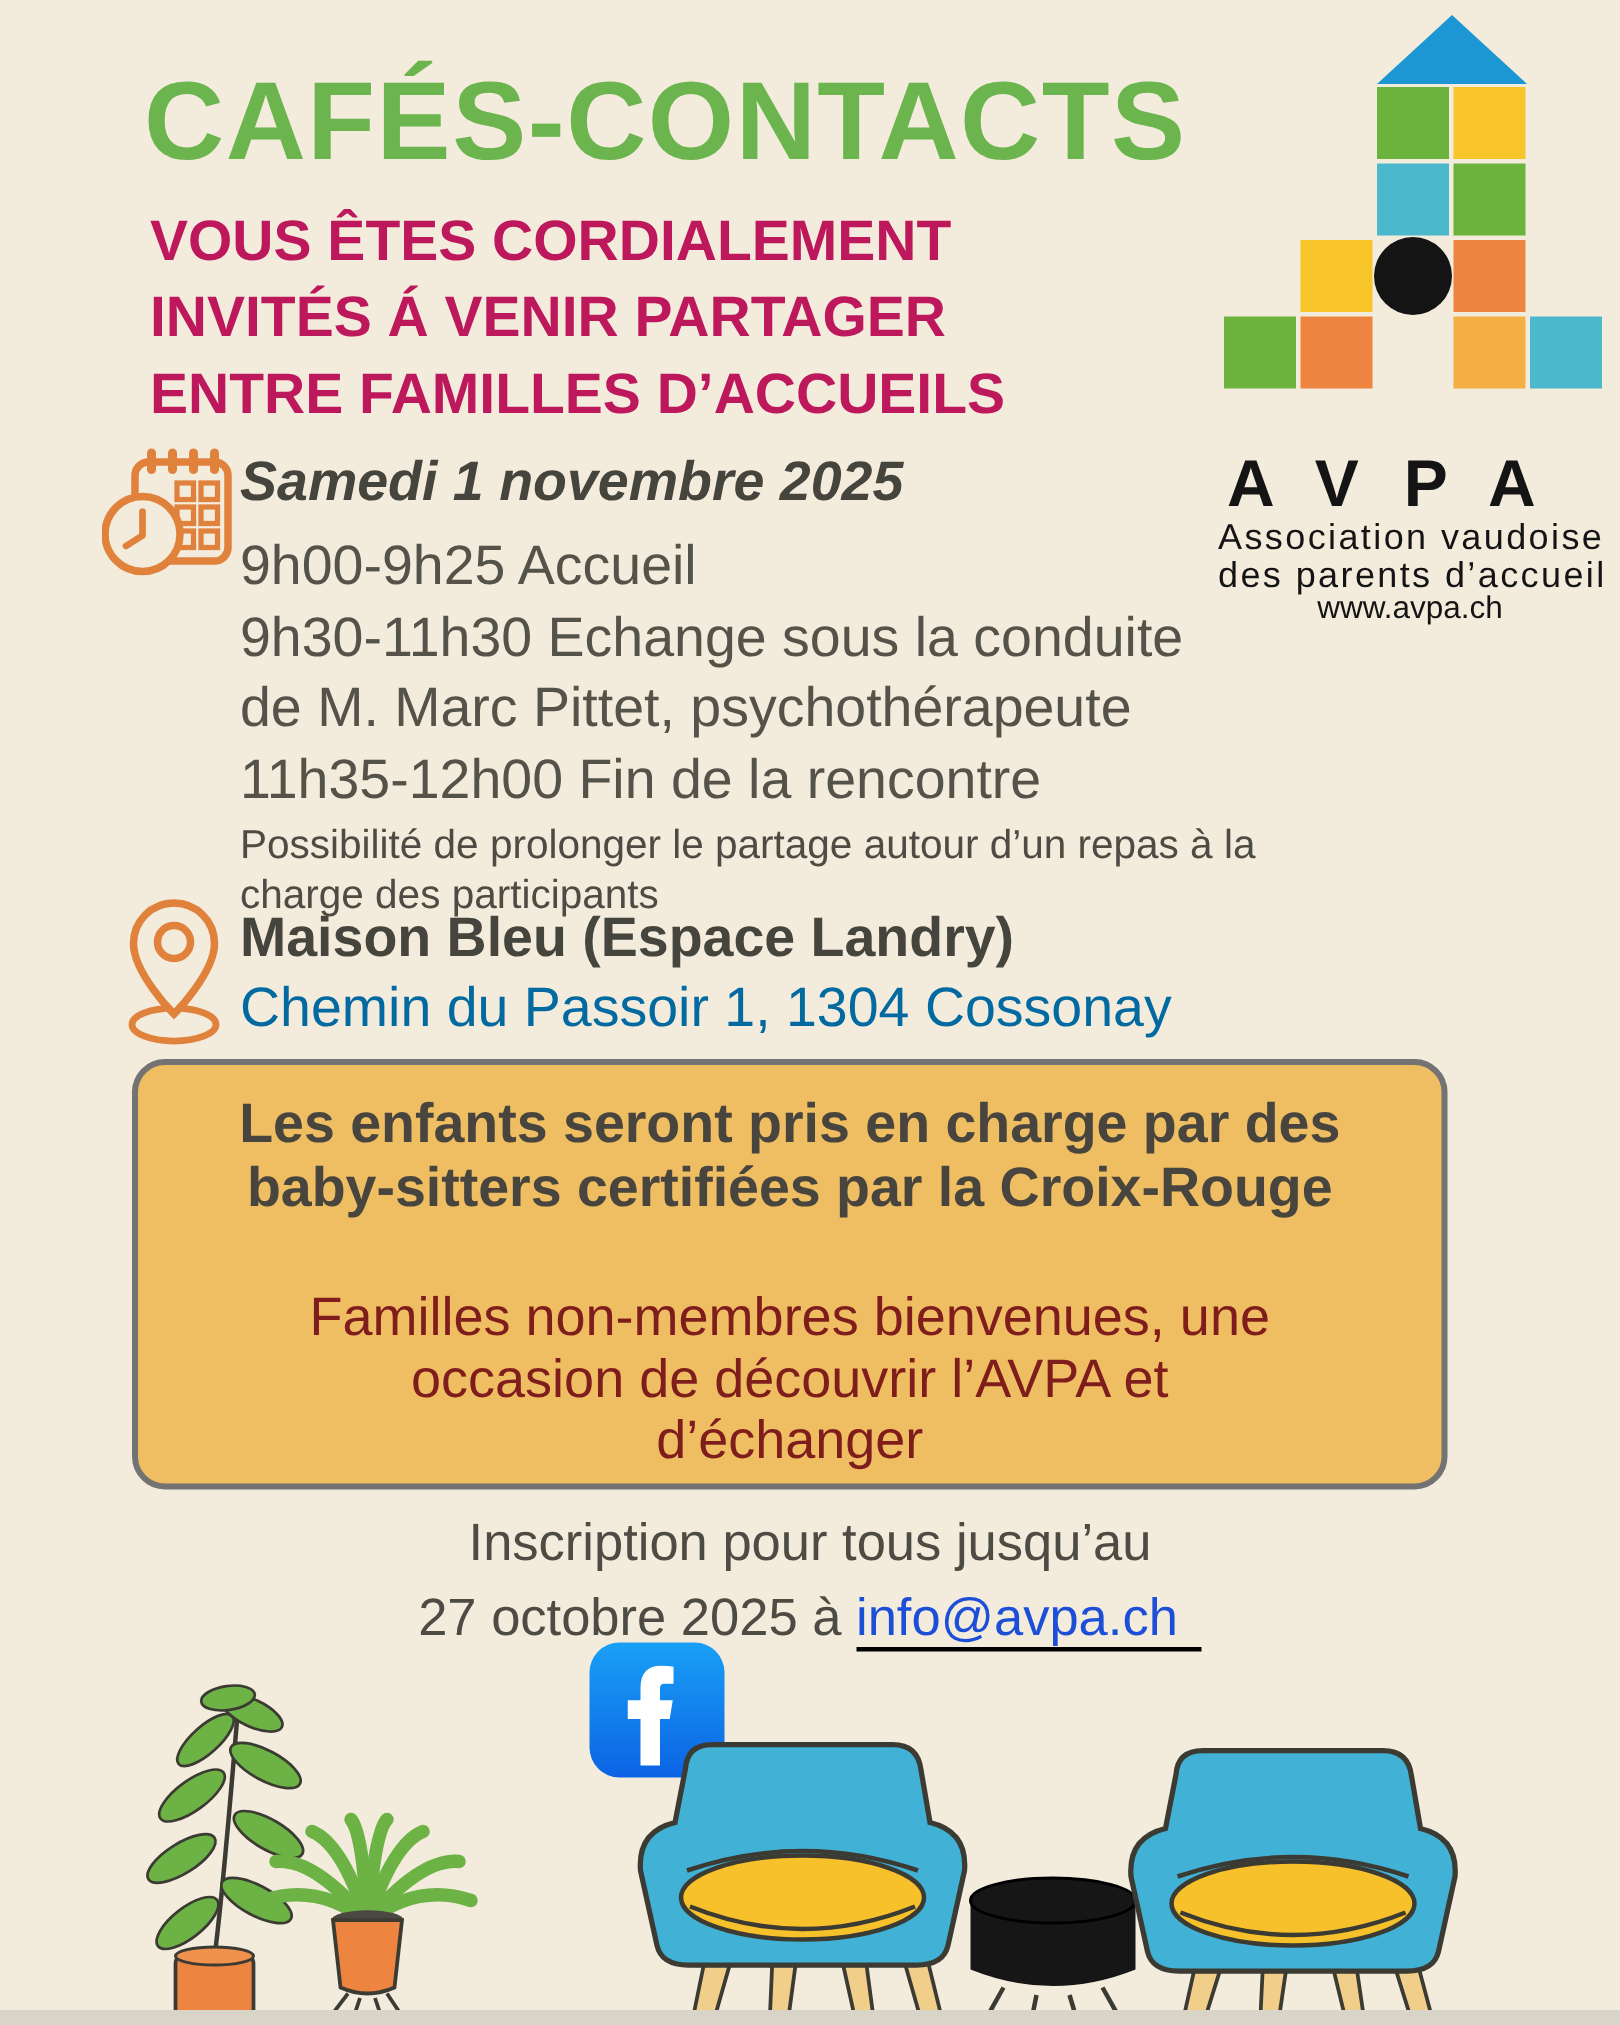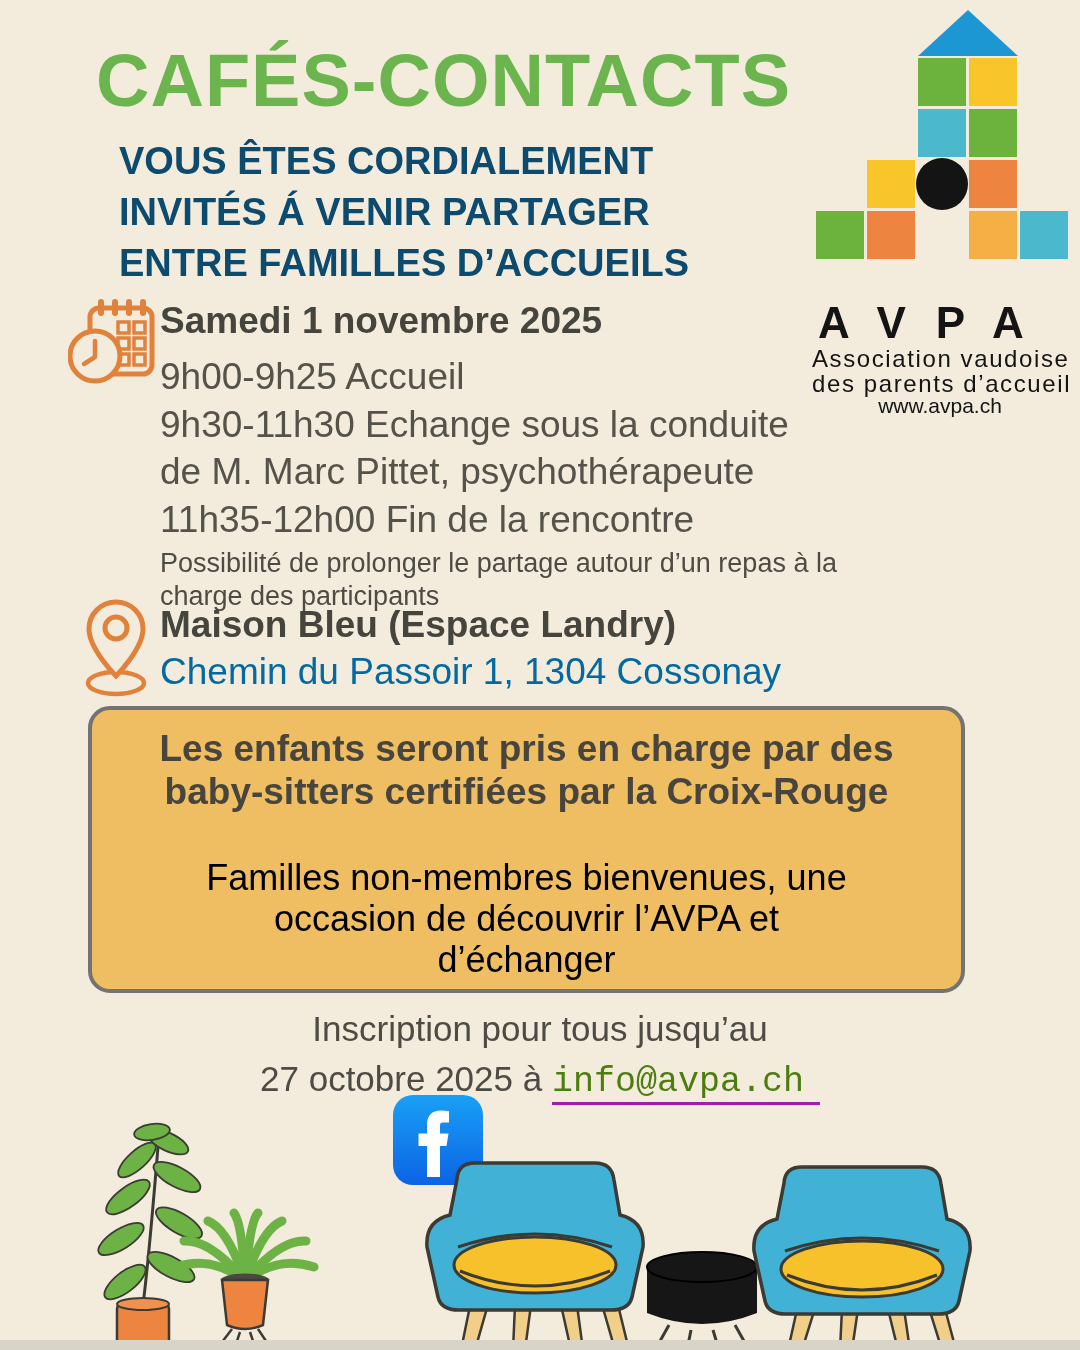--- a/index.html
+++ b/index.html
@@ -7,54 +7,54 @@
     position:relative;width:1080px;height:1340px;margin:0 auto;
     background:#F3ECDD;overflow:hidden;
     font-family:"Liberation Sans",sans-serif;color:#55524A;
   }
   .abs{position:absolute;}
   
   .title{
     left:96px;top:38px;margin:0;font-size:74px;font-weight:700;
     letter-spacing:1px;color:#6CB54E;
   }
-  .subtitle{left:119px;top:136px;font-size:38px;font-weight:700;color:#0c4a6e;line-height:51px;}
+  .subtitle{left:100px;top:136px;font-size:38px;font-weight:700;color:#be185d;line-height:51px;}
   
   .logo-blocks{left:816px;top:10px;width:252px;height:250px;}
   .lb{position:absolute;}
   .lb-square{width:48px;height:48px;}
   .lb-circle{width:52px;height:52px;border-radius:50%;}
   .lb-roof{width:0;height:0;border-left:50px solid transparent;border-right:50px solid transparent;border-bottom:46px solid transparent;}
   .logo-acronym{left:818px;top:298px;font-size:44px;font-weight:700;color:#141414;letter-spacing:30px;white-space:nowrap;}
   .logo-name{left:812px;width:260px;font-size:24px;line-height:25px;letter-spacing:1.6px;color:#141414;}
   .logo-name.l1{top:346px;}
   .logo-name.l2{top:371px;}
   .logo-site{left:812px;top:394px;width:256px;text-align:center;font-size:21px;color:#141414;}
   
   .cal-icon{left:68px;top:296px;}
   .schedule{left:160px;top:300px;width:790px;}
-  .sch-date{font-size:37px;font-weight:700;color:#45443D;margin-bottom:11px;}
+  .sch-date{font-size:37px;font-weight:700;color:#45443D;margin-bottom:11px;font-style:italic;}
   .sch-line{font-size:37px;line-height:47.5px;color:#55524A;}
   .sch-note{font-size:27px;line-height:33px;max-width:760px;margin-top:4px;color:#4E4B44;}
   
   .pin-icon{left:74px;top:596px;}
   .location{left:160px;top:601px;}
   .loc-name{font-size:37px;font-weight:700;color:#45443D;line-height:47px;}
   .loc-addr{font-size:37px;color:#0369a1;line-height:47px;}
   
   .hibox{
     left:88px;top:706px;width:869px;height:279px;
     background:#EFBD62;border:4px solid #737373;border-radius:22px;
     text-align:center;
   }
   .hibox .bold{margin:17px auto 0;max-width:814px;font-size:37px;font-weight:700;line-height:43px;color:#47453E;}
-  .hibox .reg{margin:44px auto 0;max-width:680px;font-size:36px;line-height:41px;color:#000000;}
+  .hibox .reg{margin:44px auto 0;max-width:680px;font-size:36px;line-height:41px;color:#7f1d1d;}
   
   .registration{left:0;top:1004px;width:1080px;text-align:center;font-size:35px;line-height:50px;color:#4E4B44;}
-  .registration a{color:#4d7c0f;text-decoration:none;border-bottom:3px solid #a21caf;padding-right:16px;font-family:Liberation Mono, monospace;}
+  .registration a{color:#1d4ed8;text-decoration:none;border-bottom:3px solid #000000;padding-right:16px;}
   
   .follow{left:393px;top:1094px;height:92px;display:flex;align-items:center;gap:22px;}
   .follow-label{font-size:38px;color:#55524A;}
   .fb{width:90px;height:90px;border-radius:20px;background:linear-gradient(180deg,#19A0F6 0%,#0C63E4 100%);display:block;}
   
   .scene{left:0;top:1115px;}
 </style>
 </head>
 <body>
 

